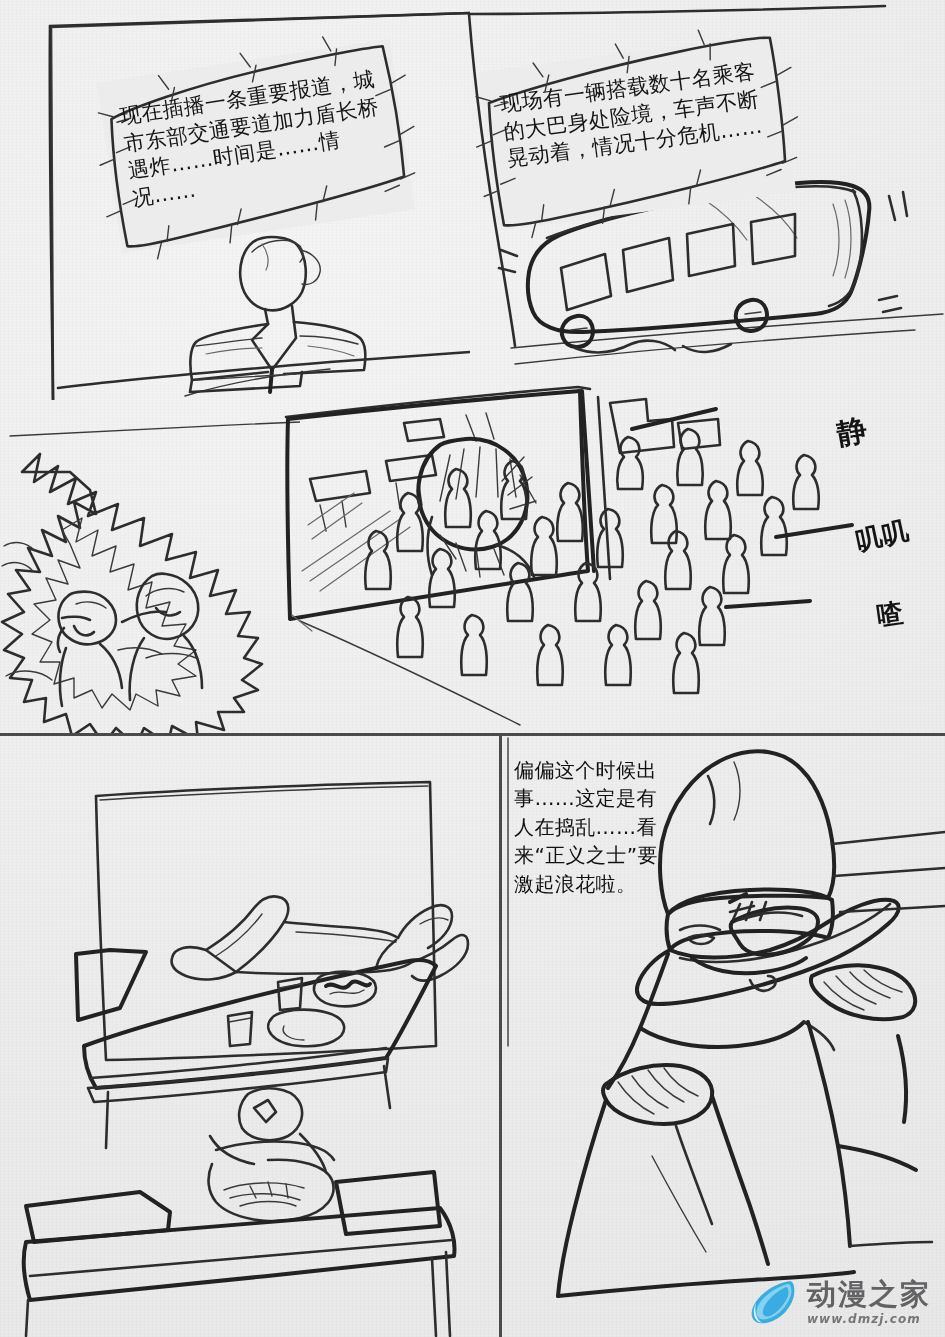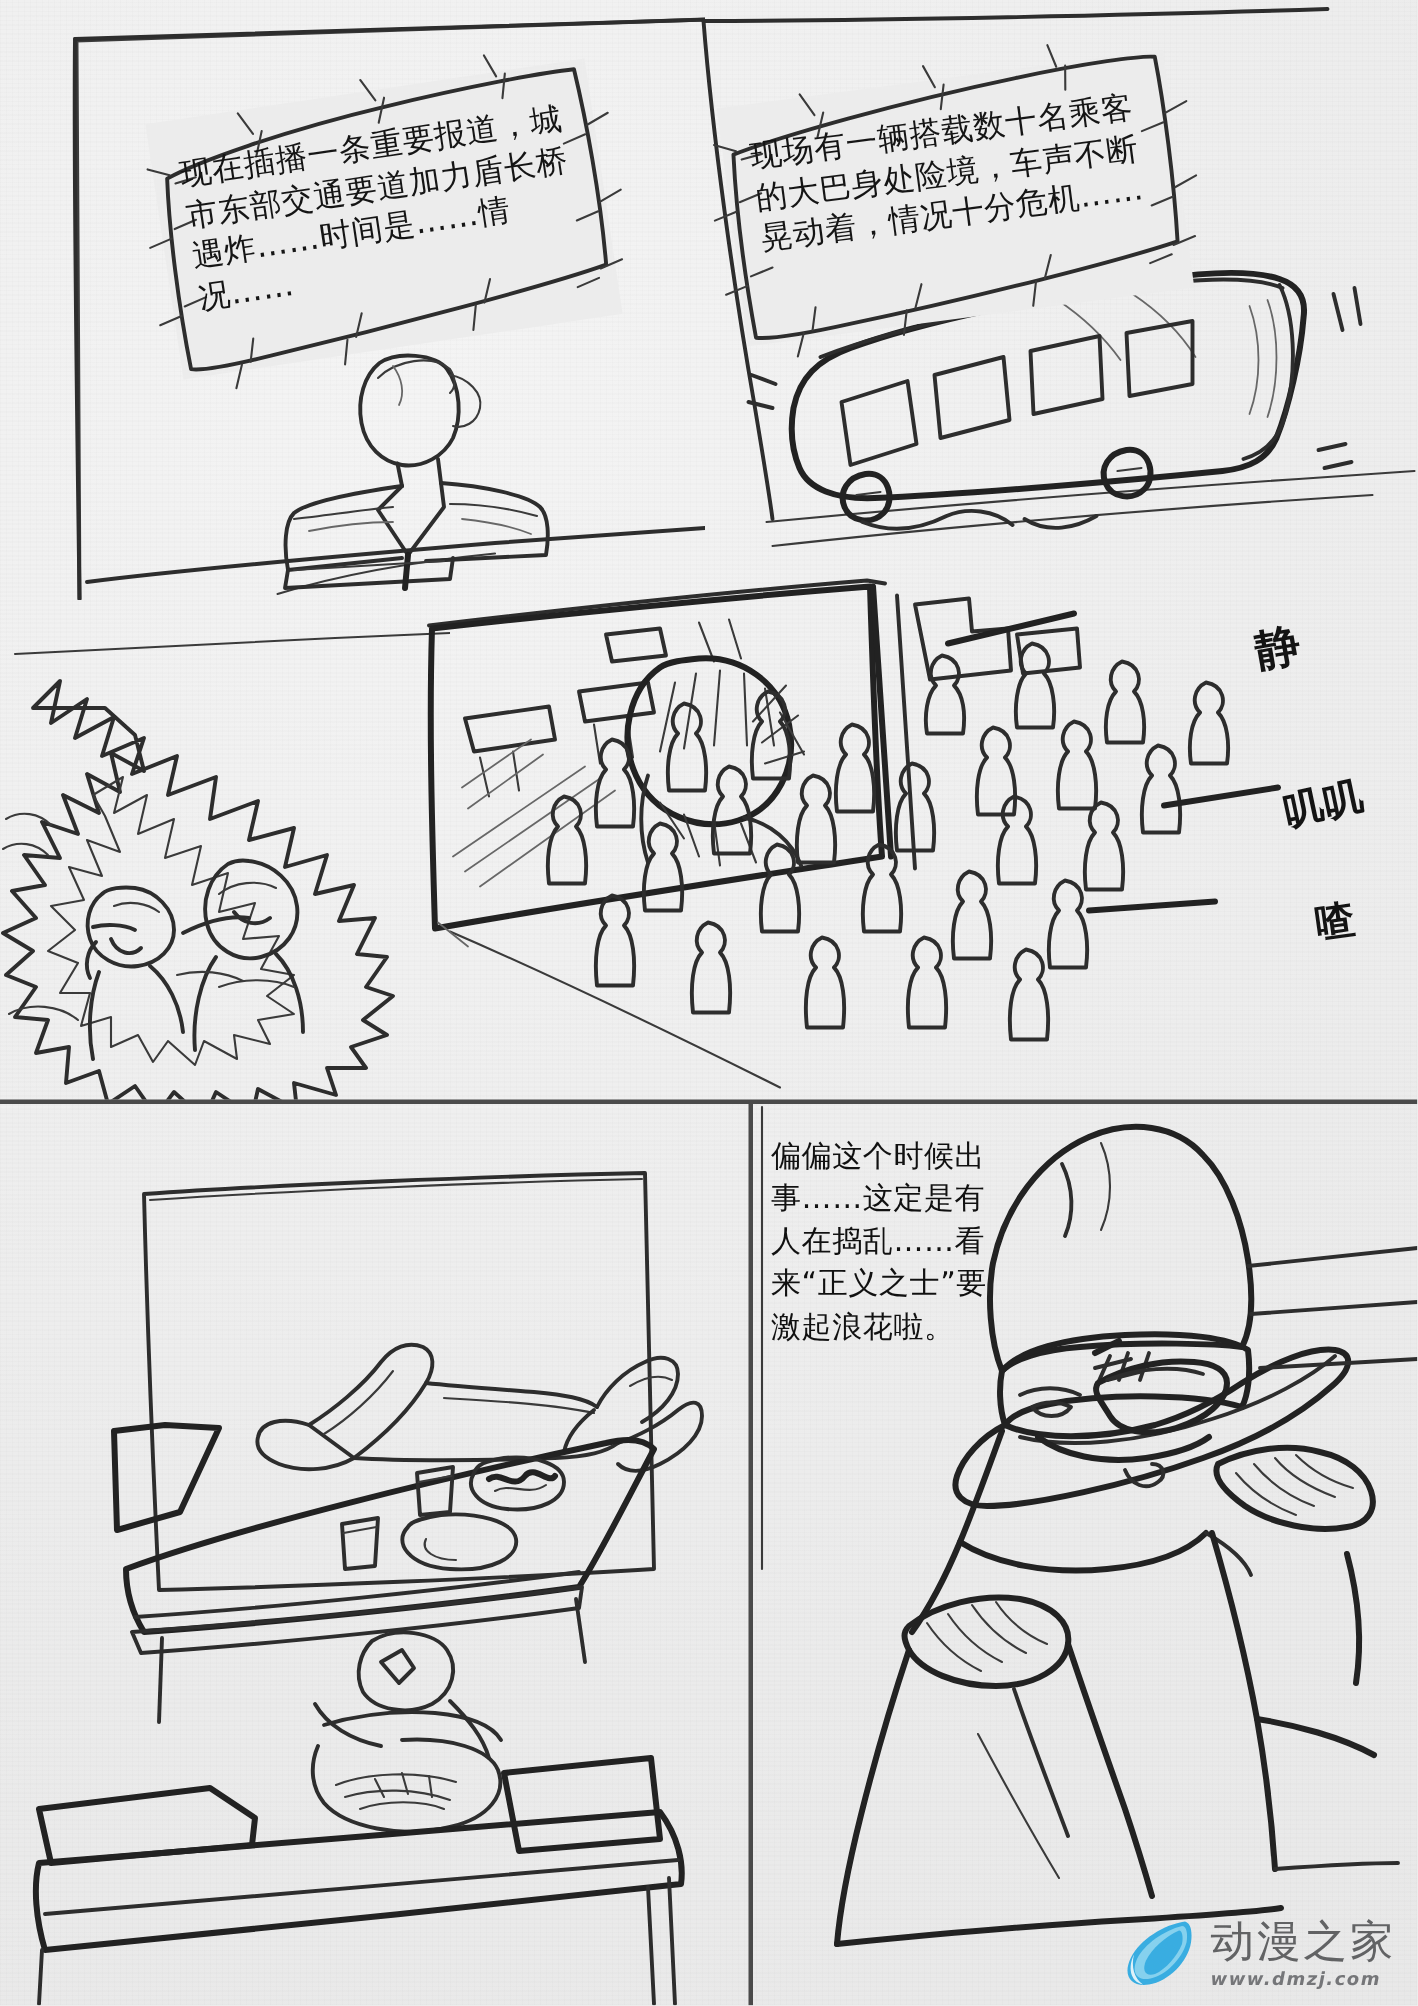--- a/index.html
+++ b/index.html
@@ -60,21 +60,21 @@
     font-family:"DejaVu Sans","Liberation Sans",sans-serif;
   }
   
   #wm{
     position:absolute;right:14px;bottom:10px;
     display:flex;align-items:center;gap:9px;
     opacity:.93;
   }
   #wm .wmtext{display:flex;flex-direction:column;line-height:1;}
   #wm .wm-cn{
-    font-size:29px;font-weight:normal;color:#58595b;
+    font-size:29px;font-weight:bold;color:#58595b;
     letter-spacing:2px;font-family:"DejaVu Sans","Liberation Sans",sans-serif;
   }
   #wm .wm-url{
     font-size:12px;font-weight:bold;color:#6d6e71;
     letter-spacing:1px;margin-top:4px;font-style:italic;
     font-family:"DejaVu Sans","Liberation Sans",sans-serif;
   }
 </style>
 </head>
 <body>

